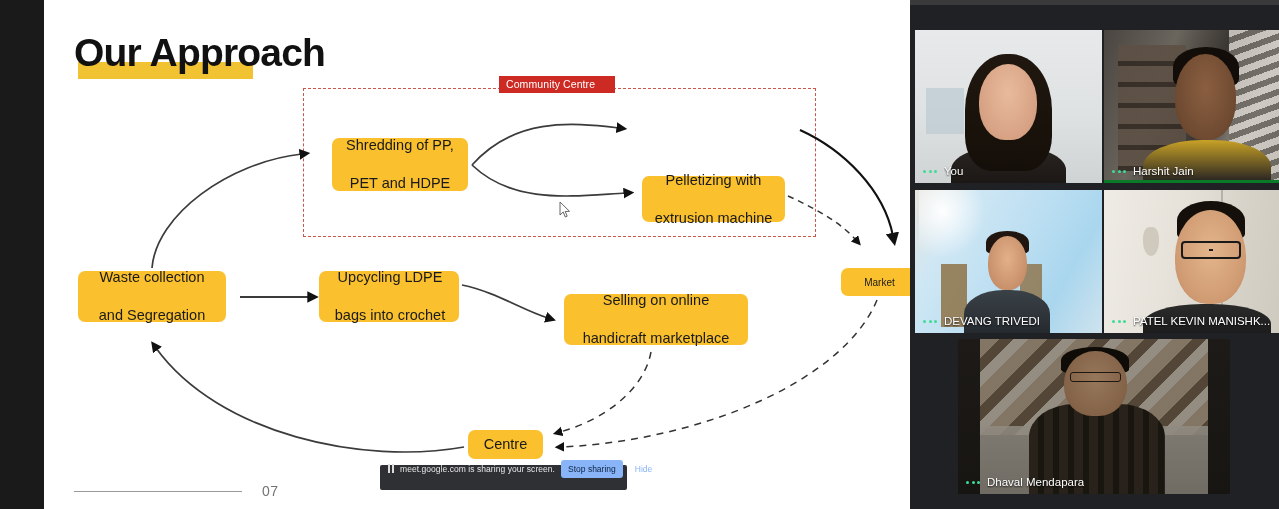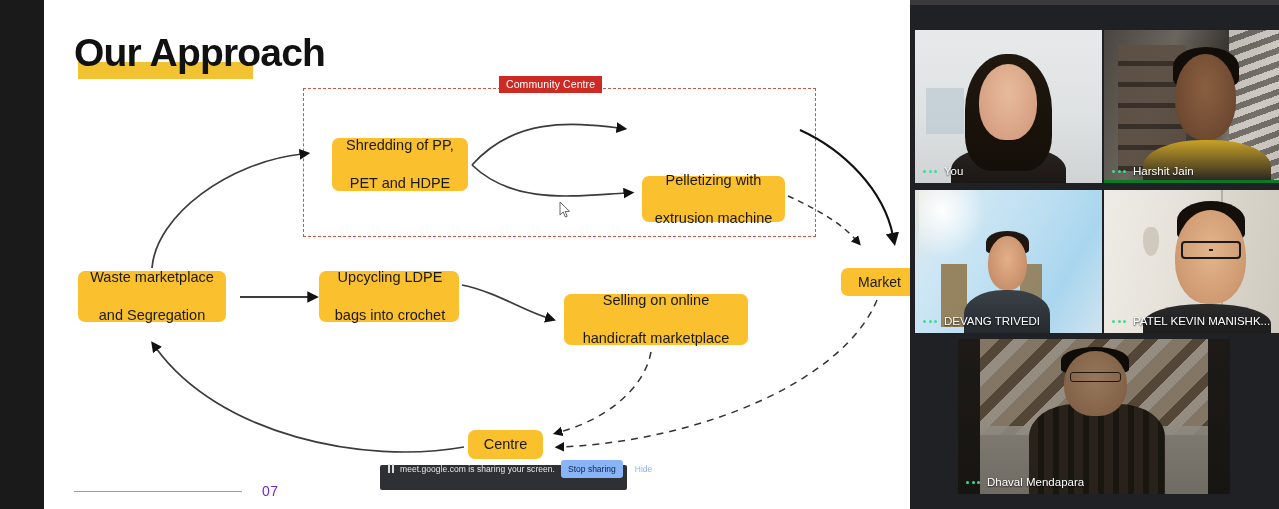--- a/index.html
+++ b/index.html
@@ -46,21 +46,21 @@
     width: 513px; height: 149px;
     border: 1.4px dashed #c0392b;
     opacity: 0.85;
   }
   .cc-label {
     position: absolute;
     left: 455px; top: 76px;
     background: #CC2A22;
     color: #ffffff;
     font-size: 10.5px;
-    padding: 2px 7px 3px 7px;
+    padding: 2px 20px 3px 7px;
     white-space: nowrap;
     letter-spacing: 0.1px;
   }
 
   
   .node {
     position: absolute;
     background: #FBC02D;
     border-radius: 7px;
     color: #1a1a1a;
@@ -74,40 +74,40 @@
   }
   .node span { display: block; }
 
   #node-shredding     { left: 288px; top: 138px; width: 136px; height: 53px; }
   #node-injection     { left: 589px; top: 106px; width: 164px; height: 48px; }
   #node-pelletizing   { left: 598px; top: 176px; width: 143px; height: 46px; }
   #node-waste-coll    { left: 34px;  top: 271px; width: 148px; height: 51px; }
   #node-upcycling     { left: 275px; top: 271px; width: 140px; height: 51px; padding-left: 12px; }
   #node-selling       { left: 520px; top: 294px; width: 184px; height: 51px; }
   #node-market        { left: 797px; top: 268px; width: 77px;  height: 28px;
-                        font-size: 14px; }
+                        font-size: 10px; }
   #node-waste         { left: 424px; top: 430px; width: 75px;  height: 29px;
                         font-size: 14.5px; }
 
   
   .arrows {
     position: absolute; left: 0; top: 0;
     width: 910px; height: 509px;
     pointer-events: none;
   }
 
   
   .footer-rule {
     position: absolute; left: 30px; top: 491px;
     width: 168px; height: 1.4px;
     background: #9a9a9a;
   }
   .page-num {
     position: absolute; left: 218px; top: 483px;
-    font-size: 14px; color: #6d28d9;
+    font-size: 14px; color: #737373;
     letter-spacing: 0.5px;
   }
 
   
   .cursor {
     position: absolute; left: 515px; top: 202px;
     width: 12px; height: 16px;
   }
 
   
@@ -424,21 +424,21 @@
 
     <div class="node" id="node-pelletizing">
       <span>
         <span>Pelletizing with</span><br>
         <span>extrusion machine</span>
       </span>
     </div>
 
     <div class="node" id="node-waste-coll">
       <span>
-        <span>Waste marketplace</span><br>
+        <span>Waste collection</span><br>
         <span>and Segregation</span>
       </span>
     </div>
 
     <div class="node" id="node-upcycling">
       <span>
         <span>Upcycling LDPE</span><br>
         <span>bags into crochet</span>
       </span>
     </div>

